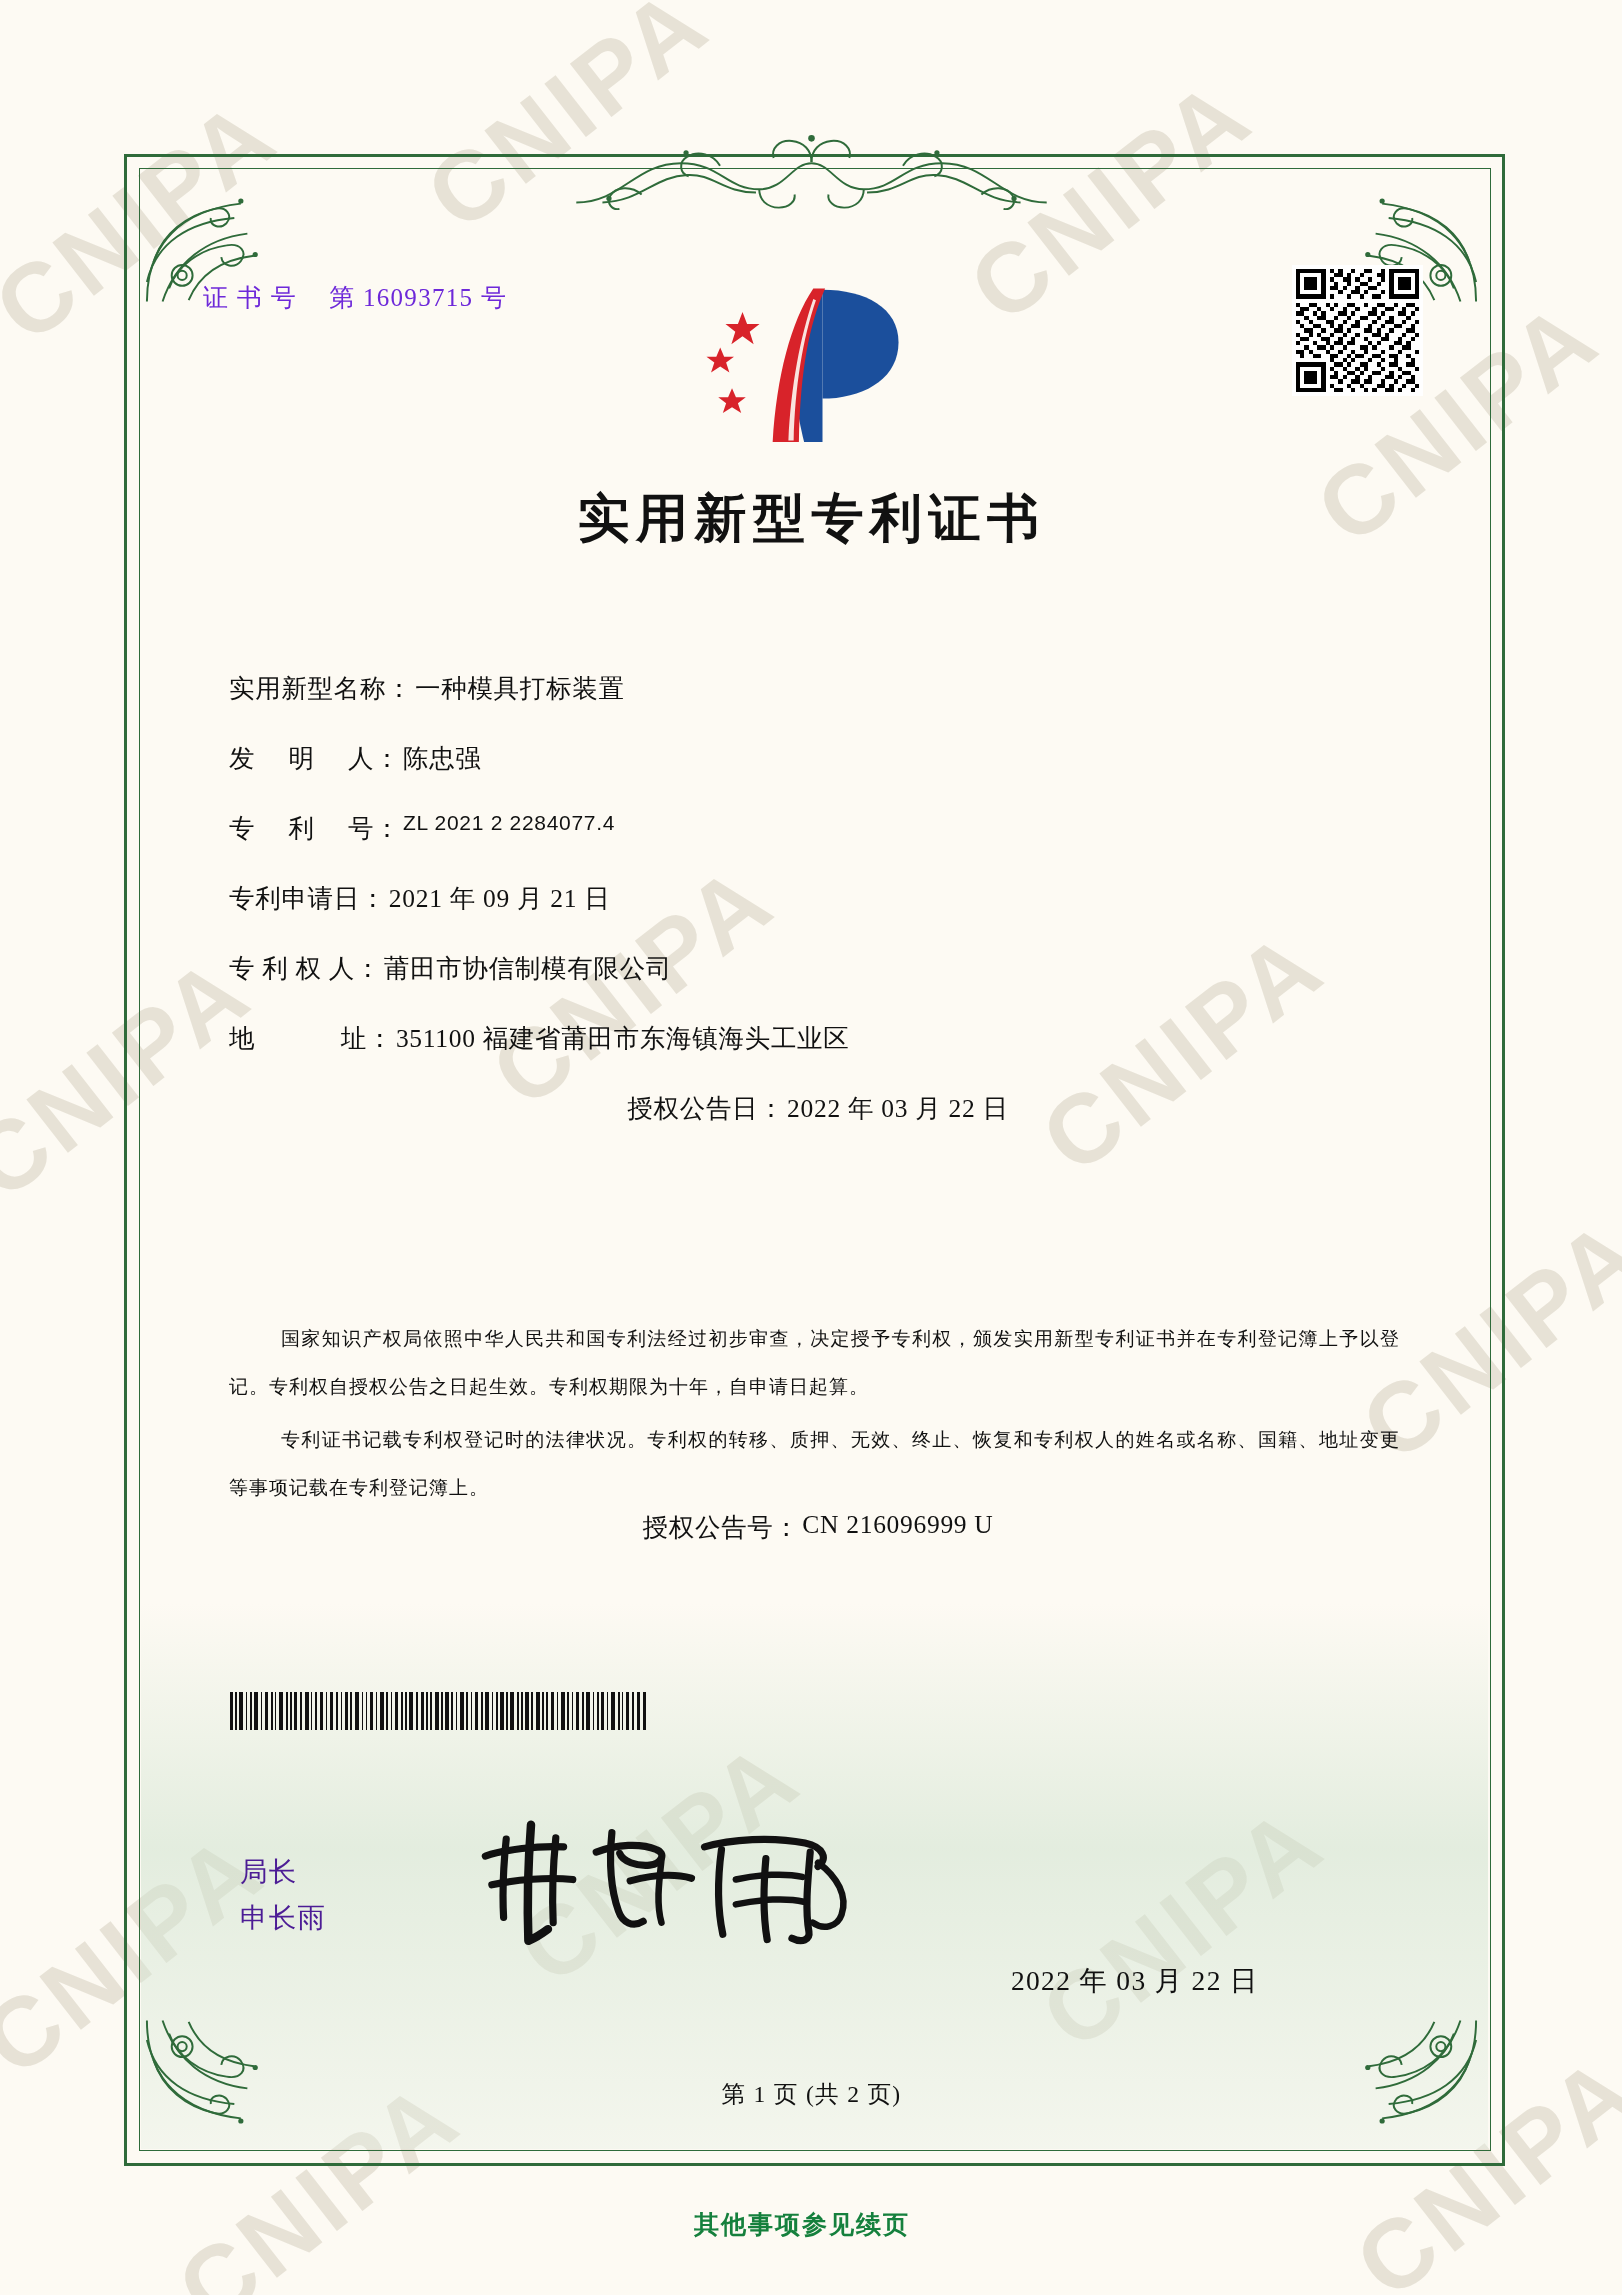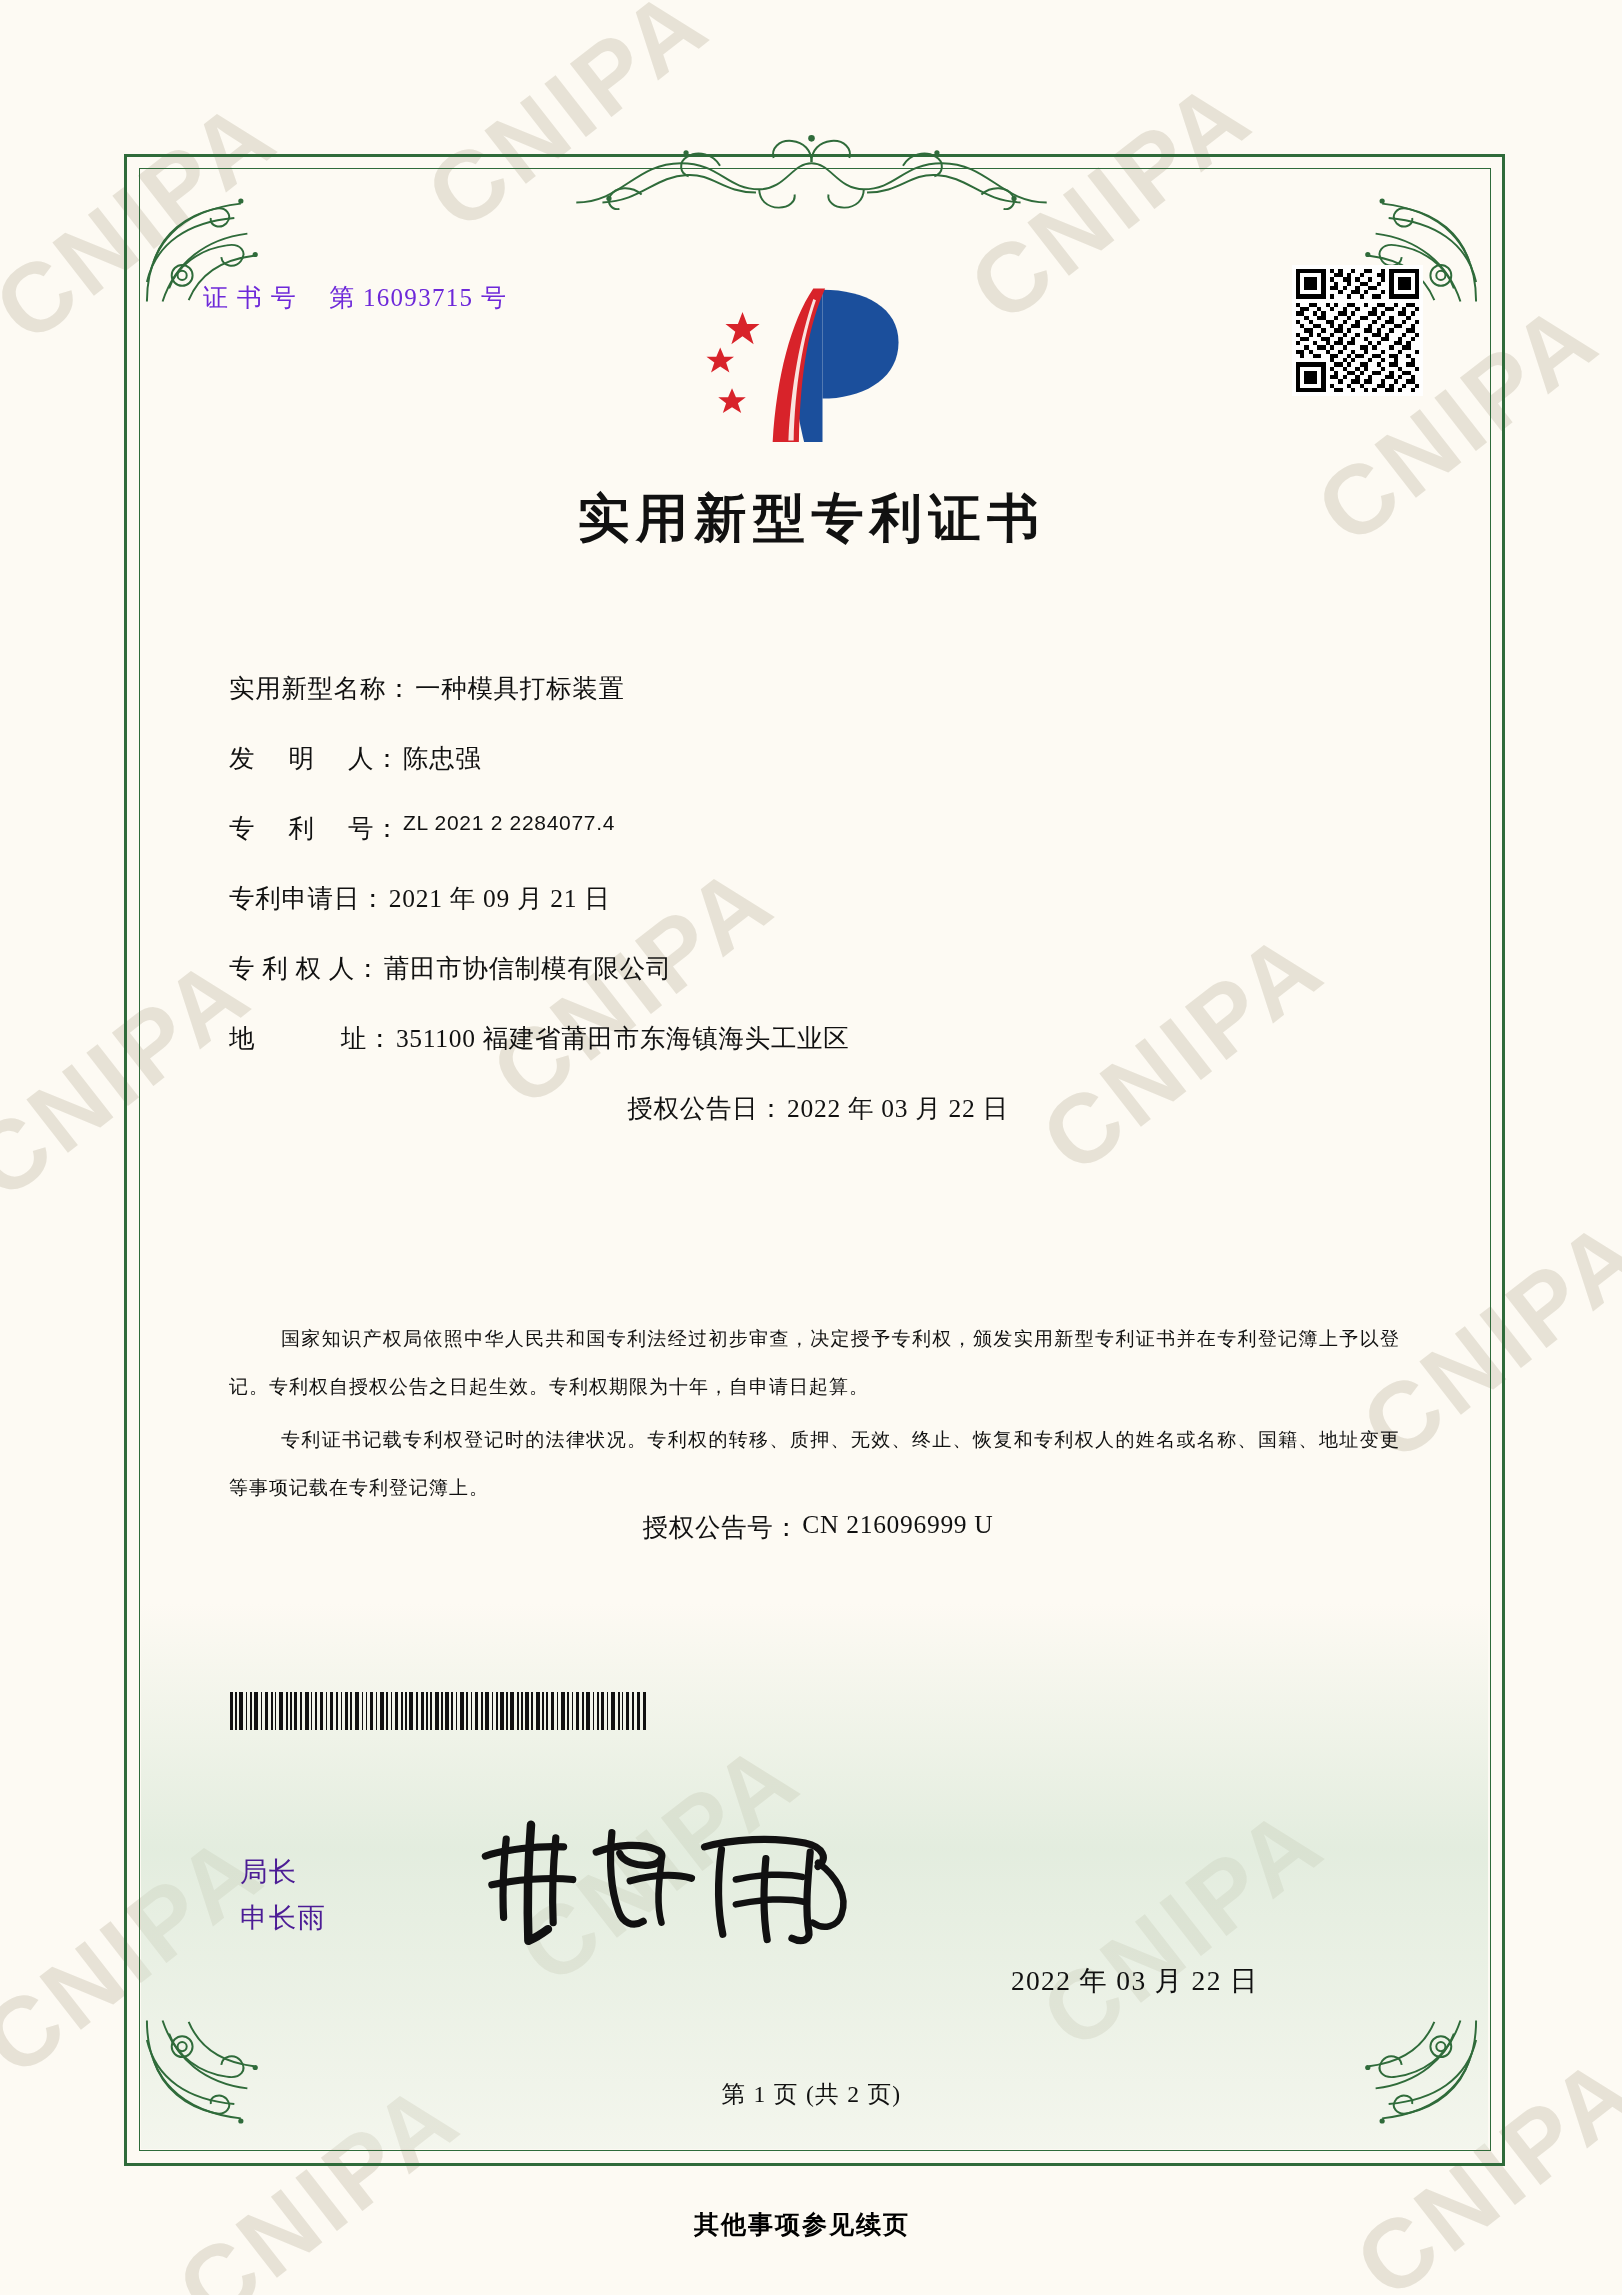--- a/index.html
+++ b/index.html
@@ -253,21 +253,21 @@
 
   
   .footer-note {
     position: absolute;
     left: 0;
     top: 2208px;
     width: 1604px;
     text-align: center;
     font-size: 25px;
     font-weight: bold;
-    color: #000000;
+    color: #15803d;
     letter-spacing: 2px;
   }
 </style>
 </head>
 <body>
 
 <div class="page">
 
   <div class="watermark-layer">
     <div class="wm" style="left:-26px; top:164px;">CNIPA</div>

